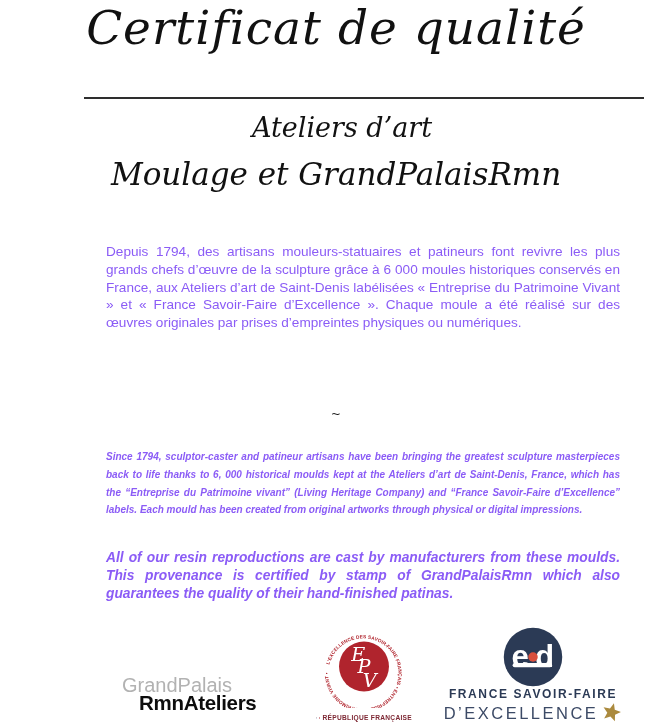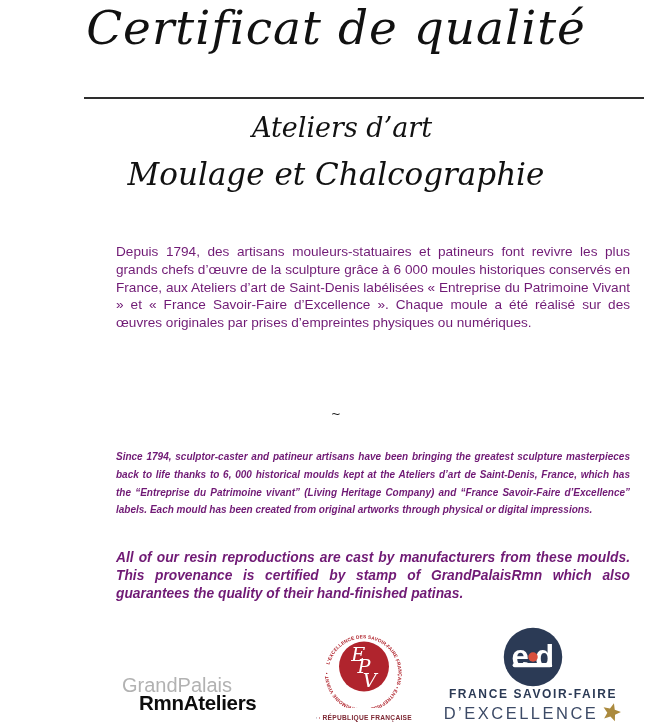--- a/index.html
+++ b/index.html
@@ -14,22 +14,22 @@
     position:absolute; top:0px; left:0; width:100%;
     text-align:center; font-size:47px; letter-spacing:1px;
   }
   .divider {
     position:absolute; top:97px; left:56px; width:565px; height:2px;
     background:#2e2e2e;
   }
   .sub1 { position:absolute; top:112px; left:0; width:100%; text-align:center; font-size:27px;padding-left:12px; }
   .sub2 { position:absolute; top:156px; left:0; width:100%; text-align:center; font-size:31px; }
   .bodytext {
-    position:absolute; left:88px; width:514px;
-    font-size:13.6px; line-height:17.8px; text-align:justify; color:#701a75;
+    position:absolute; left:78px; width:514px;
+    font-size:13.6px; line-height:17.8px; text-align:justify; color:#8b5cf6;
   }
   .p-fr-1 { top:243px; }
   .p-fr-2 { top:346px; }
   .tilde  { position:absolute; top:405px; left:0; width:100%; text-align:center; font-size:15px; color:#161616; }
   .p-en-1 { top:448px; font-style:italic; font-weight:bold; font-size:10px; }
   .p-en-2 { top:549px; font-style:italic; font-weight:bold; font-size:13.8px; }
 
   
   .gp-logo { position:absolute; top:675px; left:94px; line-height:1; }
   .gp-line1 { font-size:20px; color:#b2b2b2; letter-spacing:0; }
@@ -62,21 +62,21 @@
 </head>
 <body>
 
 <div class="page">
 
   <div class="title script">Certificat de qualité</div>
 
   <div class="divider"></div>
 
   <div class="sub1 script">Ateliers d’art</div>
-  <div class="sub2 script">Moulage et Chalcographie</div>
+  <div class="sub2 script">Moulage et GrandPalaisRmn</div>
 
   <p class="bodytext p-fr-1">Depuis 1794, des artisans mouleurs-statuaires et patineurs font revivre les plus grands chefs d’œuvre de la sculpture grâce à 6 000 moules historiques conservés en France, aux Ateliers d’art de Saint-Denis labélisées « Entreprise du Patrimoine Vivant » et « France Savoir-Faire d’Excellence ». Chaque moule a été réalisé sur des œuvres originales par prises d’empreintes physiques ou numériques.</p>
 
   <div class="tilde">~</div>
 
   <p class="bodytext p-en-1">Since 1794, sculptor-caster and patineur artisans have been bringing the greatest sculpture masterpieces back to life thanks to 6, 000 historical moulds kept at the Ateliers d’art de Saint-Denis, France, which has the “Entreprise du Patrimoine vivant” (Living Heritage Company) and “France Savoir-Faire d’Excellence” labels. Each mould has been created from original artworks through physical or digital impressions.</p>
   <p class="bodytext p-en-2">All of our resin reproductions are cast by manufacturers from these moulds. This provenance is certified by stamp of GrandPalaisRmn which also guarantees the quality of their hand-finished patinas.</p>
 
   <div class="gp-logo">
     <div class="gp-line1">GrandPalais</div>

